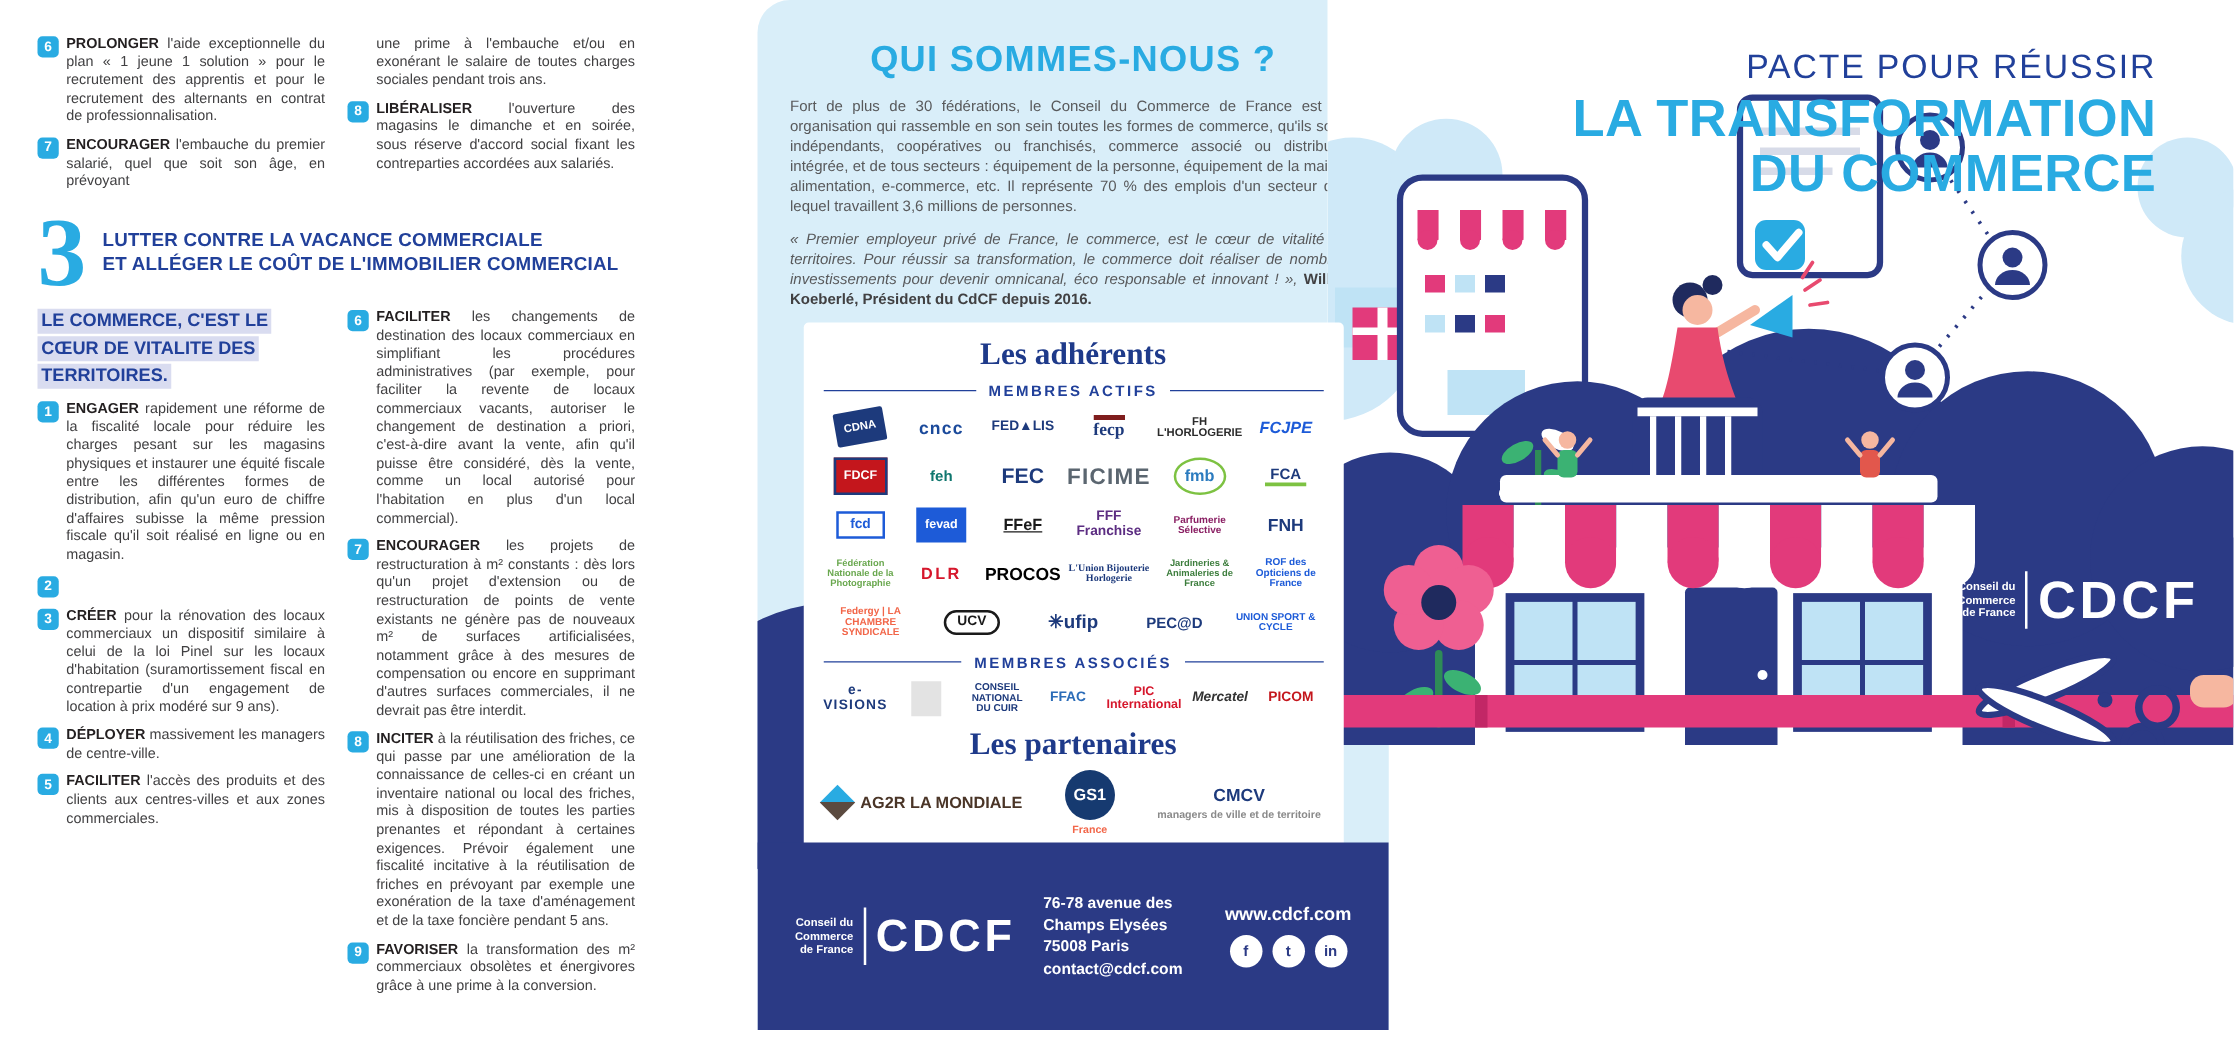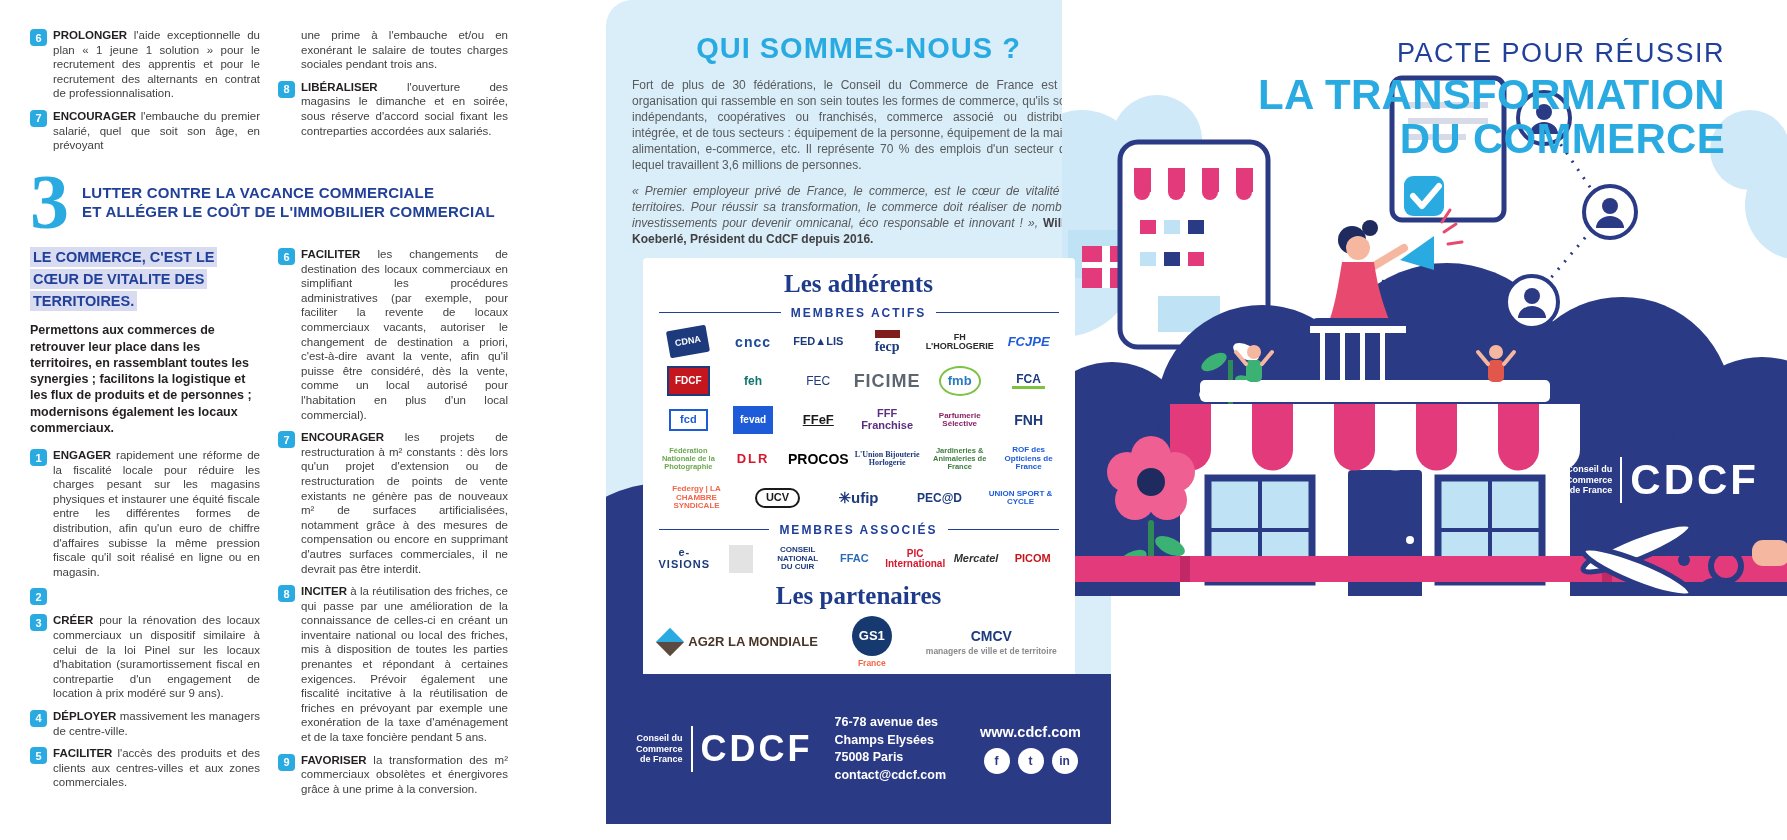--- a/index.html
+++ b/index.html
@@ -98,21 +98,20 @@
       <div class="sec-num">3</div>
       <div class="sec-title">
         <div>LUTTER CONTRE LA VACANCE COMMERCIALE</div>
         <div>ET ALLÉGER LE COÛT DE L'IMMOBILIER COMMERCIAL</div>
       </div>
     </div>
 
     <div class="cols">
       <div>
         <p class="hl-wrap"><span class="hl">LE COMMERCE, C'EST LE CŒUR DE VITALITE DES TERRITOIRES.</span></p>
-        <p class="intro">Permettons aux commerces de retrouver leur place dans les territoires, en rassemblant toutes les synergies ; facilitons la logistique et les flux de produits et de personnes ; modernisons également les locaux commerciaux.</p>
 
         <div class="item">
           <span class="badge">1</span>
           <p class="itext"><span class="lead">ENGAGER</span><span>rapidement une réforme de la fiscalité locale pour réduire les charges pesant sur les magasins physiques et instaurer une équité fiscale entre les différentes formes de distribution, afin qu'un euro de chiffre d'affaires subisse la même pression fiscale qu'il soit réalisé en ligne ou en magasin.</span></p>
         </div>
         <div class="item">
           <span class="badge">2</span>
         </div>
         <div class="item">
           <span class="badge">3</span>
@@ -169,36 +168,36 @@
         <div class="logo">
             <span style="background:#1d3a7c;color:#fff;font-size:9px;padding:9px 7px;transform:rotate(-10deg);border-radius:2px;flex:0 0 auto">CDNA</span>
           </div>
         <div class="logo">
             <span style="color:#1b4a9b;font-size:14px;letter-spacing:1px">cncc</span>
           </div>
         <div class="logo">
             <span style="color:#1d3a7c;font-size:11px">FED▲LIS</span>
           </div>
         <div class="logo">
-            <span style="color:#1d3a7c;border-top:8px solid #7f1d1d;padding-top:2px;font-family:'Liberation Serif',serif;font-size:14px;flex:0 0 auto">fecp</span>
+            <span style="color:#1d3a7c;border-top:4px solid #7f1d1d;padding-top:2px;font-family:'Liberation Serif',serif;font-size:14px;flex:0 0 auto">fecp</span>
           </div>
         <div class="logo">
             <span style="color:#2b2b2b;font-size:9px">FH L'HORLOGERIE</span>
           </div>
         <div class="logo">
             <span style="color:#1d5bd8;font-size:13px;font-style:italic">FCJPE</span>
           </div>
         <div class="logo">
             <span style="color:#fff;background:#c4161c;font-size:10px;padding:8px 6px;border:2px solid #1d3a7c;flex:0 0 auto">FDCF</span>
           </div>
         <div class="logo">
             <span style="color:#0f766e;font-size:12px">feh</span>
           </div>
         <div class="logo">
-            <span style="color:#1d3a7c;font-size:12px;font-weight:400">FEC</span>
+            <span style="color:#1d3a7c;font-size:17px;font-weight:700">FEC</span>
           </div>
         <div class="logo">
             <span style="color:#5b6670;font-size:18px;letter-spacing:1px">FICIME</span>
           </div>
         <div class="logo">
             <span style="color:#2b7bbf;font-size:13px;border:2px solid #7dc242;border-radius:50%;padding:6px 7px;flex:0 0 auto">fmb</span>
           </div>
         <div class="logo">
             <span style="color:#1d3a7c;font-size:12px;border-bottom:3px solid #7dc242;flex:0 0 auto;padding:0 4px">FCA</span>
           </div>

